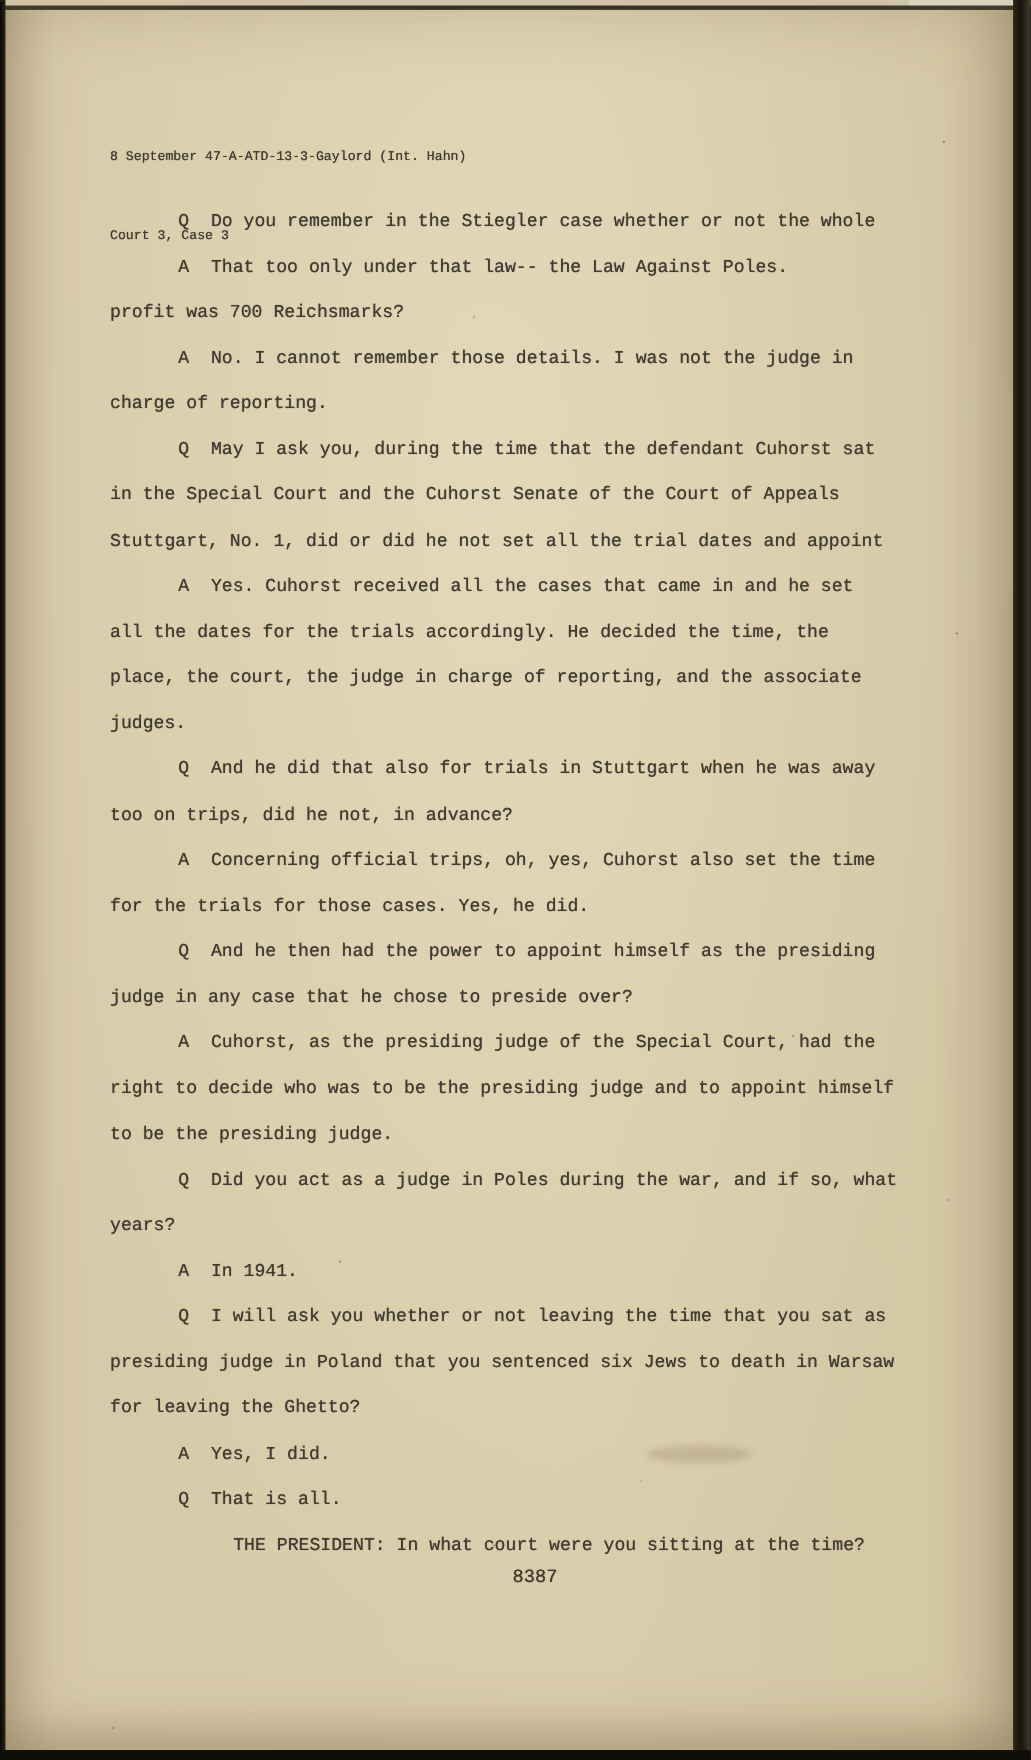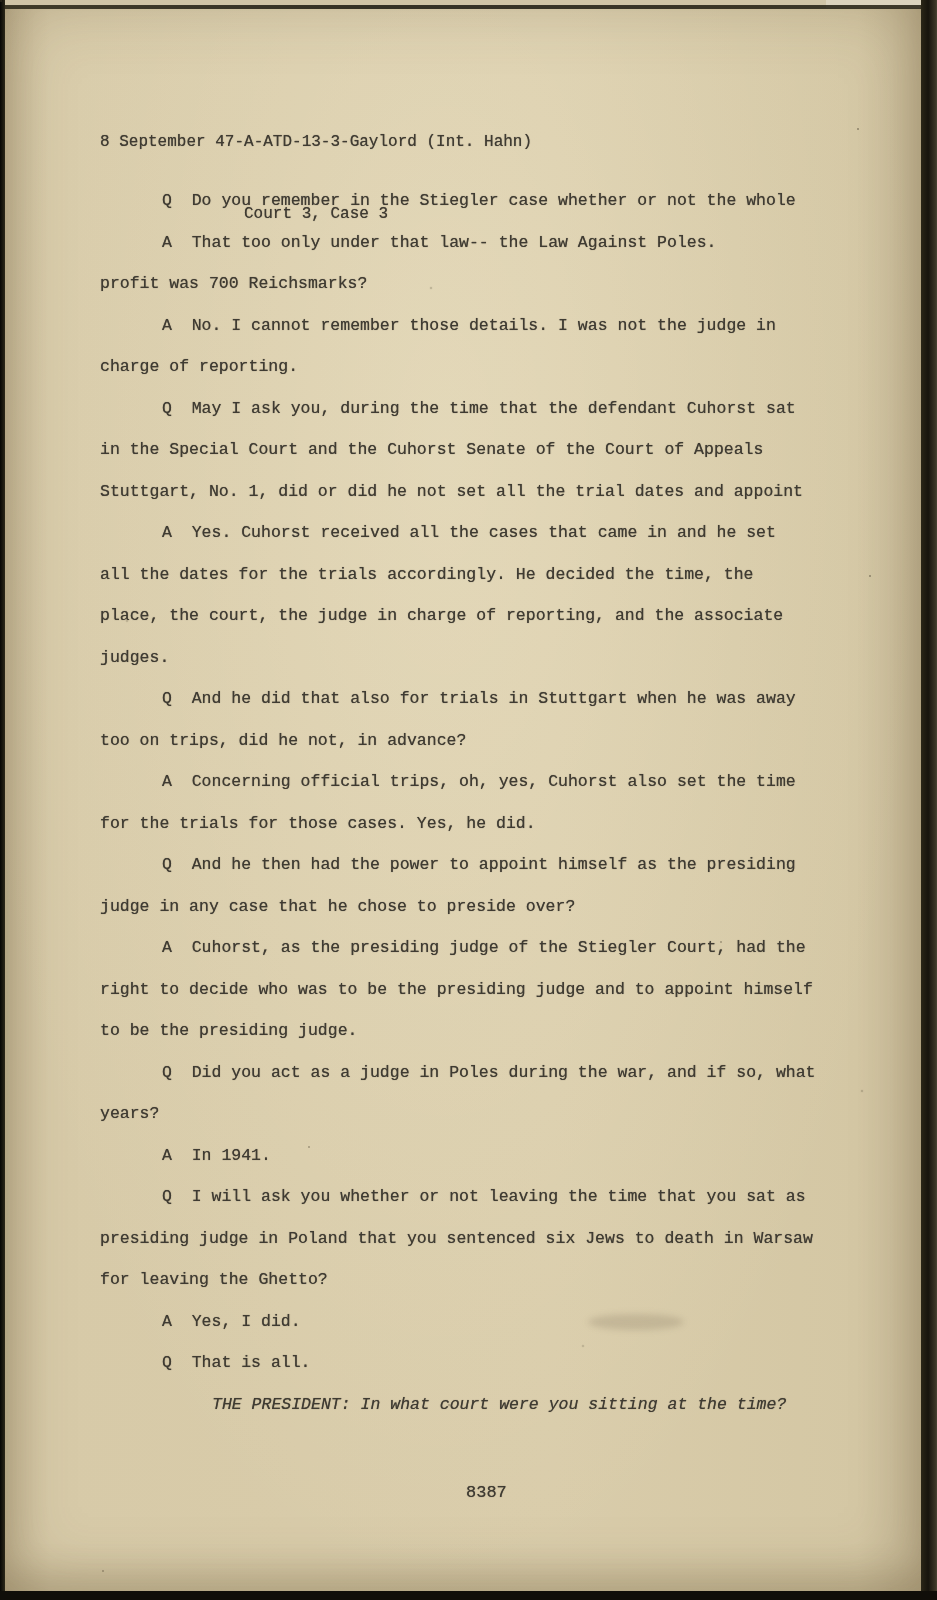--- a/index.html
+++ b/index.html
@@ -75,32 +75,32 @@
       582px 1345px 1px rgba(70,62,45,.3);
   }
   
   .typed{
     color:var(--ink);
     text-shadow:0 0 0.8px rgba(63,59,50,0.85);
     white-space:pre;
   }
   .doc-header{
     position:absolute;left:100px;top:82px;
-    font-size:16px;line-height:24px;text-align:center;
+    font-size:12px;line-height:24px;
   }
   .transcript{
     position:absolute;left:100px;top:180px;width:760px;
     font-size:16.5px;line-height:41.5px;
   }
   .t-line{height:41.5px;}
   .indent-para{padding-left:62px;}
   .indent-flush{padding-left:0;}
-  .indent-president{padding-left:112px;font-style:italic;}
+  .indent-president{padding-left:112px;}
   .page-number{
-    position:absolute;left:466px;top:1483px;
+    position:absolute;left:466px;top:1425px;
     font-size:17px;line-height:20px;
   }
 </style>
 </head>
 <body>
 
 <div class="stage">
 
   <div class="paper"></div>
 
@@ -130,21 +130,21 @@
       <div class="t-line typed indent-para">A  Yes. Cuhorst received all the cases that came in and he set</div>
       <div class="t-line typed indent-flush">all the dates for the trials accordingly. He decided the time, the</div>
       <div class="t-line typed indent-flush">place, the court, the judge in charge of reporting, and the associate</div>
       <div class="t-line typed indent-flush">judges.</div>
       <div class="t-line typed indent-para">Q  And he did that also for trials in Stuttgart when he was away</div>
       <div class="t-line typed indent-flush">too on trips, did he not, in advance?</div>
       <div class="t-line typed indent-para">A  Concerning official trips, oh, yes, Cuhorst also set the time</div>
       <div class="t-line typed indent-flush">for the trials for those cases. Yes, he did.</div>
       <div class="t-line typed indent-para">Q  And he then had the power to appoint himself as the presiding</div>
       <div class="t-line typed indent-flush">judge in any case that he chose to preside over?</div>
-      <div class="t-line typed indent-para">A  Cuhorst, as the presiding judge of the Stiegler Court, had the</div>
+      <div class="t-line typed indent-para">A  Cuhorst, as the presiding judge of the Special Court, had the</div>
       <div class="t-line typed indent-flush">right to decide who was to be the presiding judge and to appoint himself</div>
       <div class="t-line typed indent-flush">to be the presiding judge.</div>
       <div class="t-line typed indent-para">Q  Did you act as a judge in Poles during the war, and if so, what</div>
       <div class="t-line typed indent-flush">years?</div>
       <div class="t-line typed indent-para">A  In 1941.</div>
       <div class="t-line typed indent-para">Q  I will ask you whether or not leaving the time that you sat as</div>
       <div class="t-line typed indent-flush">presiding judge in Poland that you sentenced six Jews to death in Warsaw</div>
       <div class="t-line typed indent-flush">for leaving the Ghetto?</div>
       <div class="t-line typed indent-para">A  Yes, I did.</div>
       <div class="t-line typed indent-para">Q  That is all.</div>

